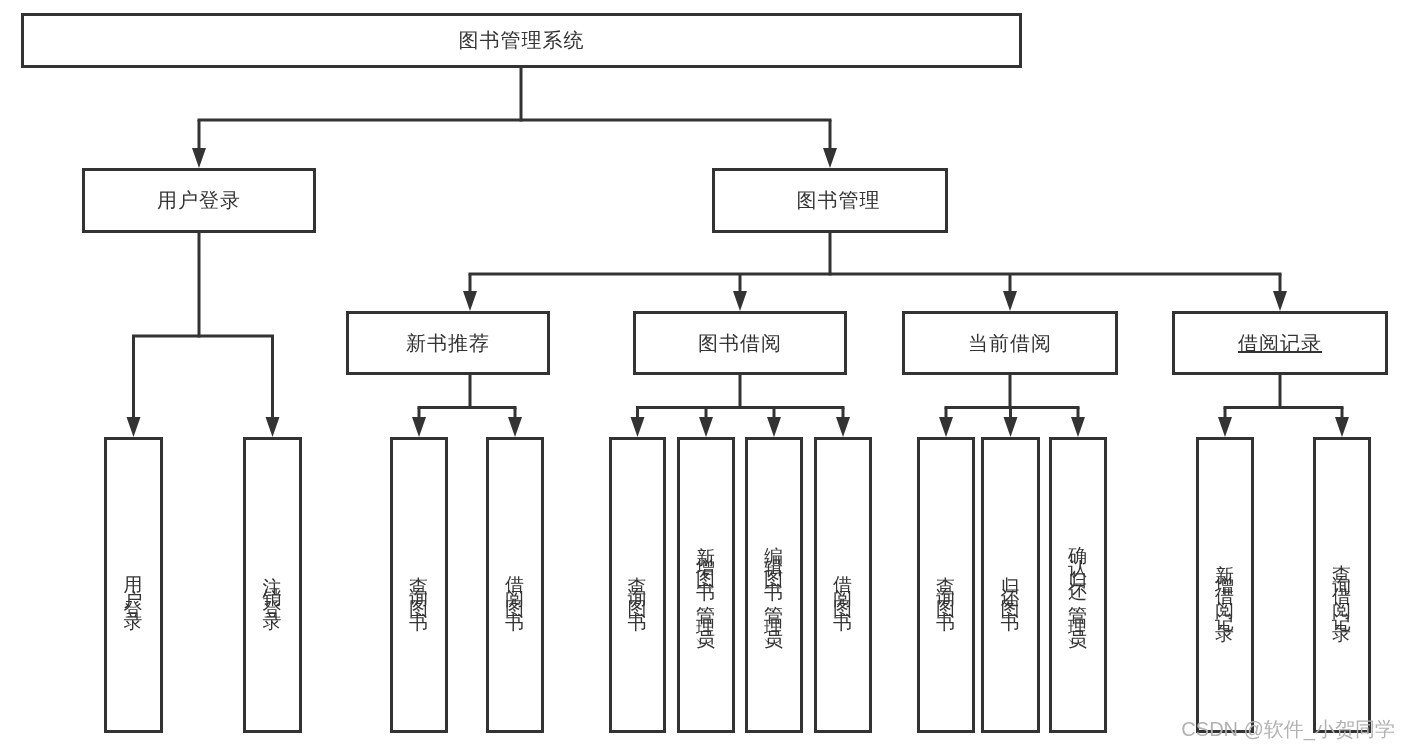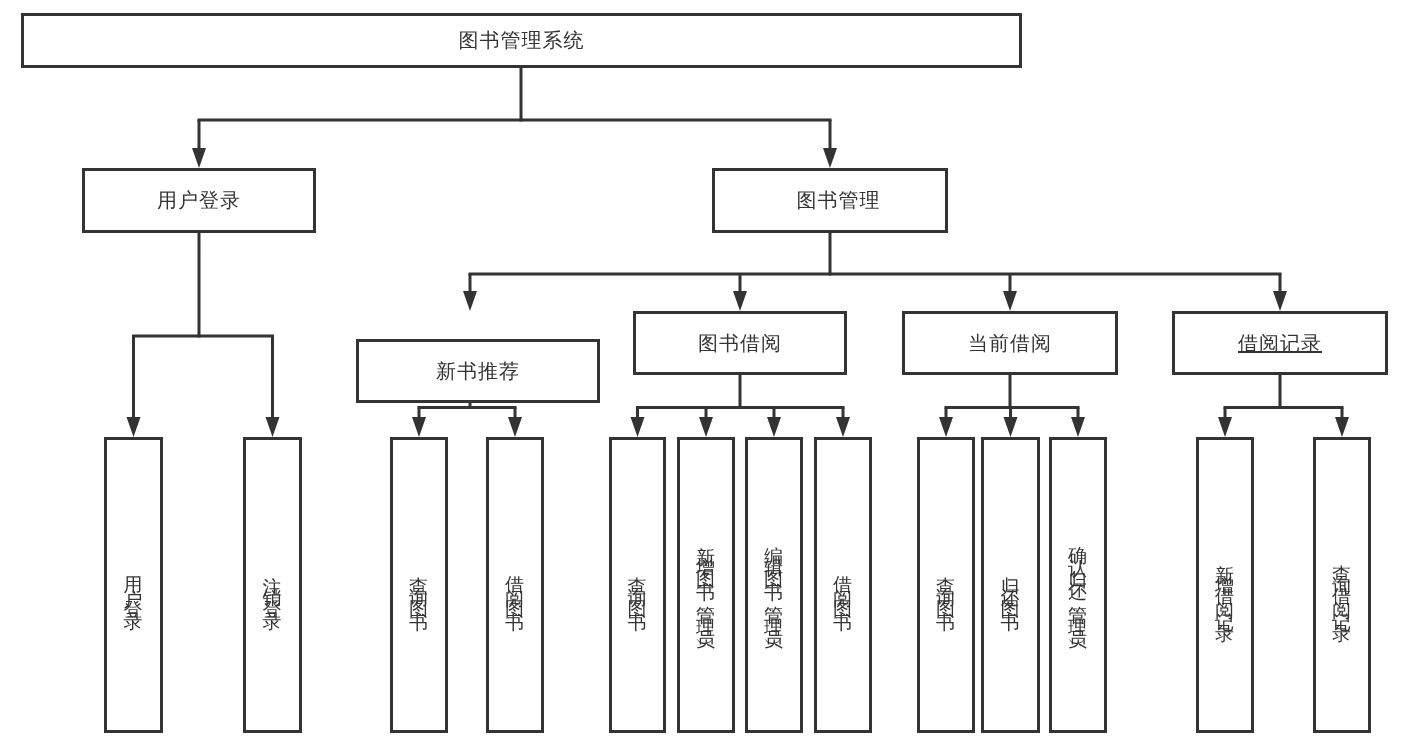--- a/index.html
+++ b/index.html
@@ -120,21 +120,21 @@
     <span class="hlabel">图书管理系统</span>
   </div>
 
   <div class="box" style="left:82px;top:168px;width:234px;height:65px;">
     <span class="hlabel">用户登录</span>
   </div>
   <div class="box" style="left:712px;top:168px;width:236px;height:65px;padding-left:17px;">
     <span class="hlabel">图书管理</span>
   </div>
 
-  <div class="box" style="left:356px;top:311px;width:244px;height:64px;margin-top:28px;">
+  <div class="box" style="left:346px;top:311px;width:204px;height:64px;">
     <span class="hlabel">新书推荐</span>
   </div>
   <div class="box" style="left:902px;top:311px;width:216px;height:64px;">
     <span class="hlabel">当前借阅</span>
   </div>
   <div class="box" style="left:633px;top:311px;width:214px;height:64px;">
     <span class="hlabel">图书借阅</span>
   </div>
   <div class="box" style="left:1172px;top:311px;width:216px;height:64px;text-decoration:underline;">
     <span class="hlabel">借阅记录</span>
@@ -177,14 +177,15 @@
     <span class="vlabel">确认归还（管理员）</span>
   </div>
 
   <div class="box" style="left:1196px;top:437px;width:58px;height:296px;">
     <span class="vlabel">新增借阅记录</span>
   </div>
   <div class="box" style="left:1313px;top:437px;width:58px;height:296px;">
     <span class="vlabel">查询借阅记录</span>
   </div>
 
+  <div class="watermark">CSDN @软件_小贺同学</div>
 
 </div>
 
 </body></html>

